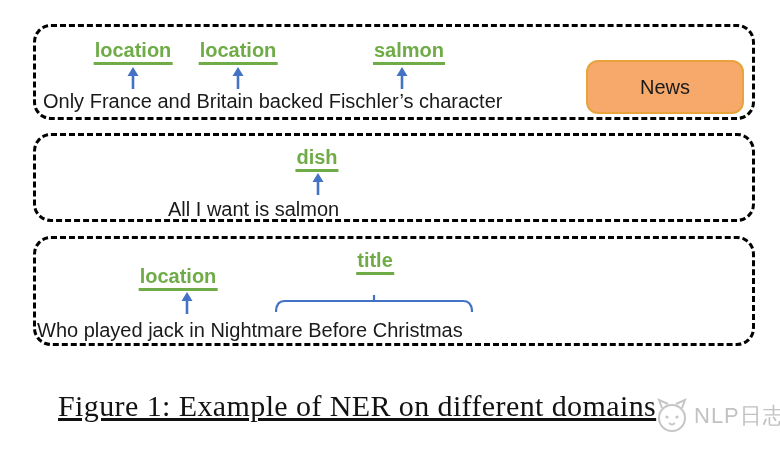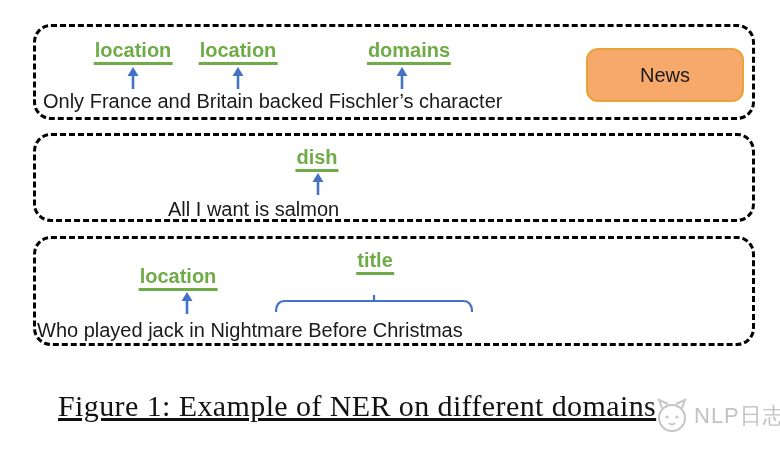--- a/index.html
+++ b/index.html
@@ -20,42 +20,42 @@
     border-bottom:3px solid #6FAC47;padding:0 1px 1px 1px;white-space:nowrap;
   }
   .up-arrow{position:absolute;}
   .sentence{
     position:absolute;color:#1A1A1A;font-size:20px;line-height:24px;white-space:nowrap;
   }
   .badge{
     position:absolute;left:550px;width:158px;height:54px;box-sizing:border-box;
     background:#F6A96B;border:2px solid #E8A33D;border-radius:12px;
     display:flex;align-items:center;justify-content:center;
-    color:#1A1A1A;font-size:20px;
+    color:#1A1A1A;font-size:20px;margin-top:12px;
   }
   .brace{position:absolute;}
   .caption{
     position:absolute;left:58px;top:389px;z-index:2;
     font-family:"Liberation Serif", serif;font-size:30px;color:#121212;
     letter-spacing:0.4px;white-space:nowrap;text-decoration:underline;
   }
   .watermark{position:absolute;left:652px;top:398px;z-index:1;display:flex;align-items:center;}
   .watermark-text{
     color:#C2C2C2;font-size:22px;letter-spacing:1px;white-space:nowrap;margin-left:2px;
   }
 </style>
 </head>
 <body>
 
 <div class="canvas">
 
   <div class="dbox" id="box-news">
     <span class="ner-label" style="left:97px;top:12px">location</span>
     <span class="ner-label" style="left:202px;top:12px">location</span>
-    <span class="ner-label" style="left:373px;top:12px">domains</span>
+    <span class="ner-label" style="left:373px;top:12px">salmon</span>
 
     <svg class="up-arrow" style="left:91px;top:40px" width="12" height="23" viewBox="0 0 12 23">
       <line x1="6" y1="22" x2="6" y2="7" stroke="#4472C4" stroke-width="2.6"></line>
       <polygon points="6,0 0.5,9 11.5,9" fill="#4472C4"></polygon>
     </svg>
     <svg class="up-arrow" style="left:196px;top:40px" width="12" height="23" viewBox="0 0 12 23">
       <line x1="6" y1="22" x2="6" y2="7" stroke="#4472C4" stroke-width="2.6"></line>
       <polygon points="6,0 0.5,9 11.5,9" fill="#4472C4"></polygon>
     </svg>
     <svg class="up-arrow" style="left:360px;top:40px" width="12" height="23" viewBox="0 0 12 23">

